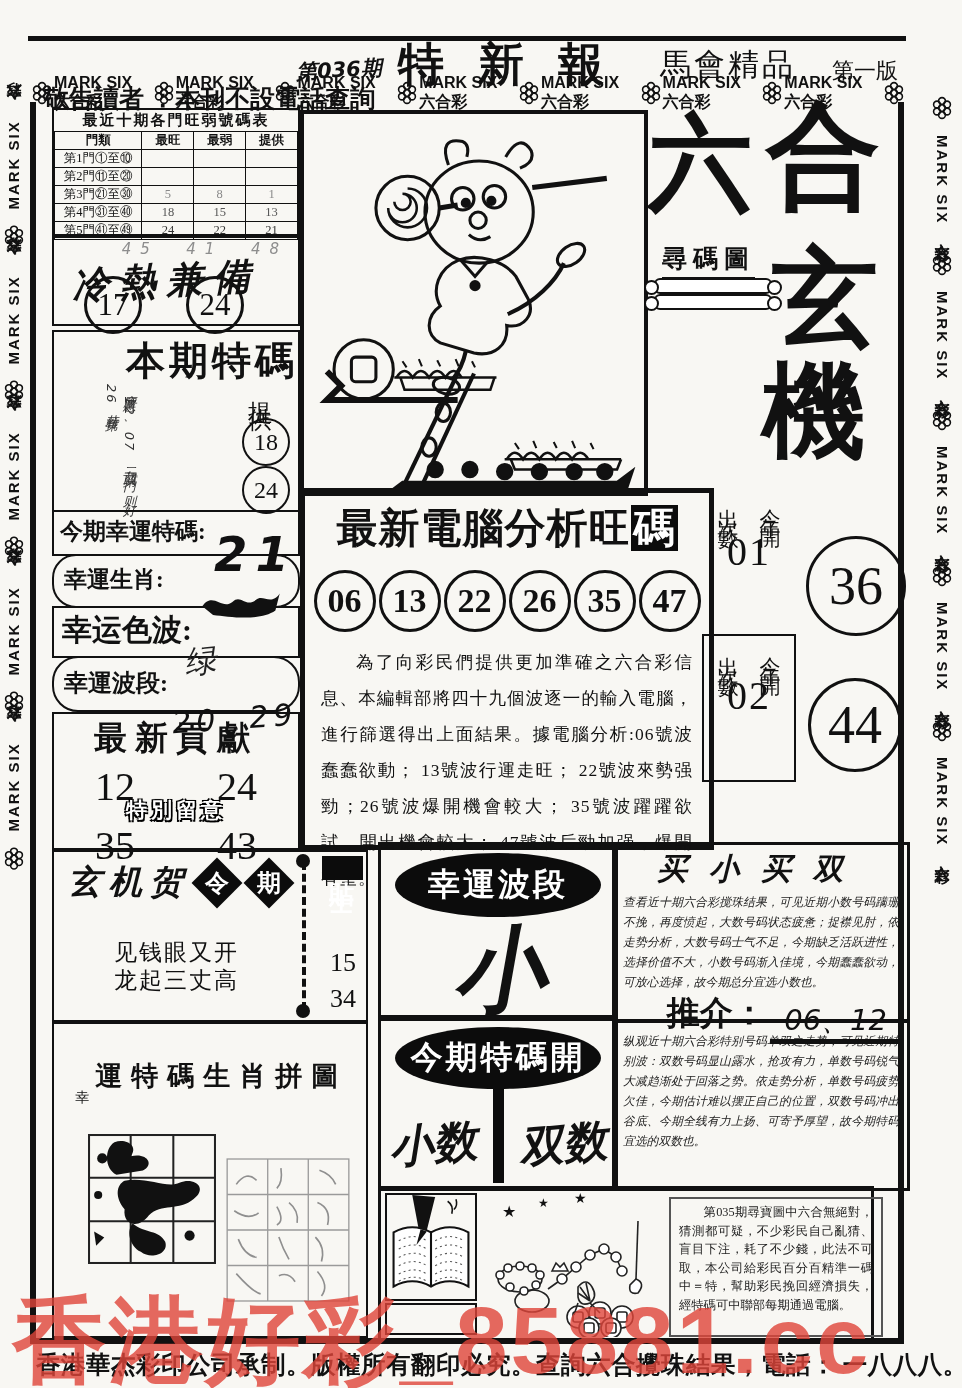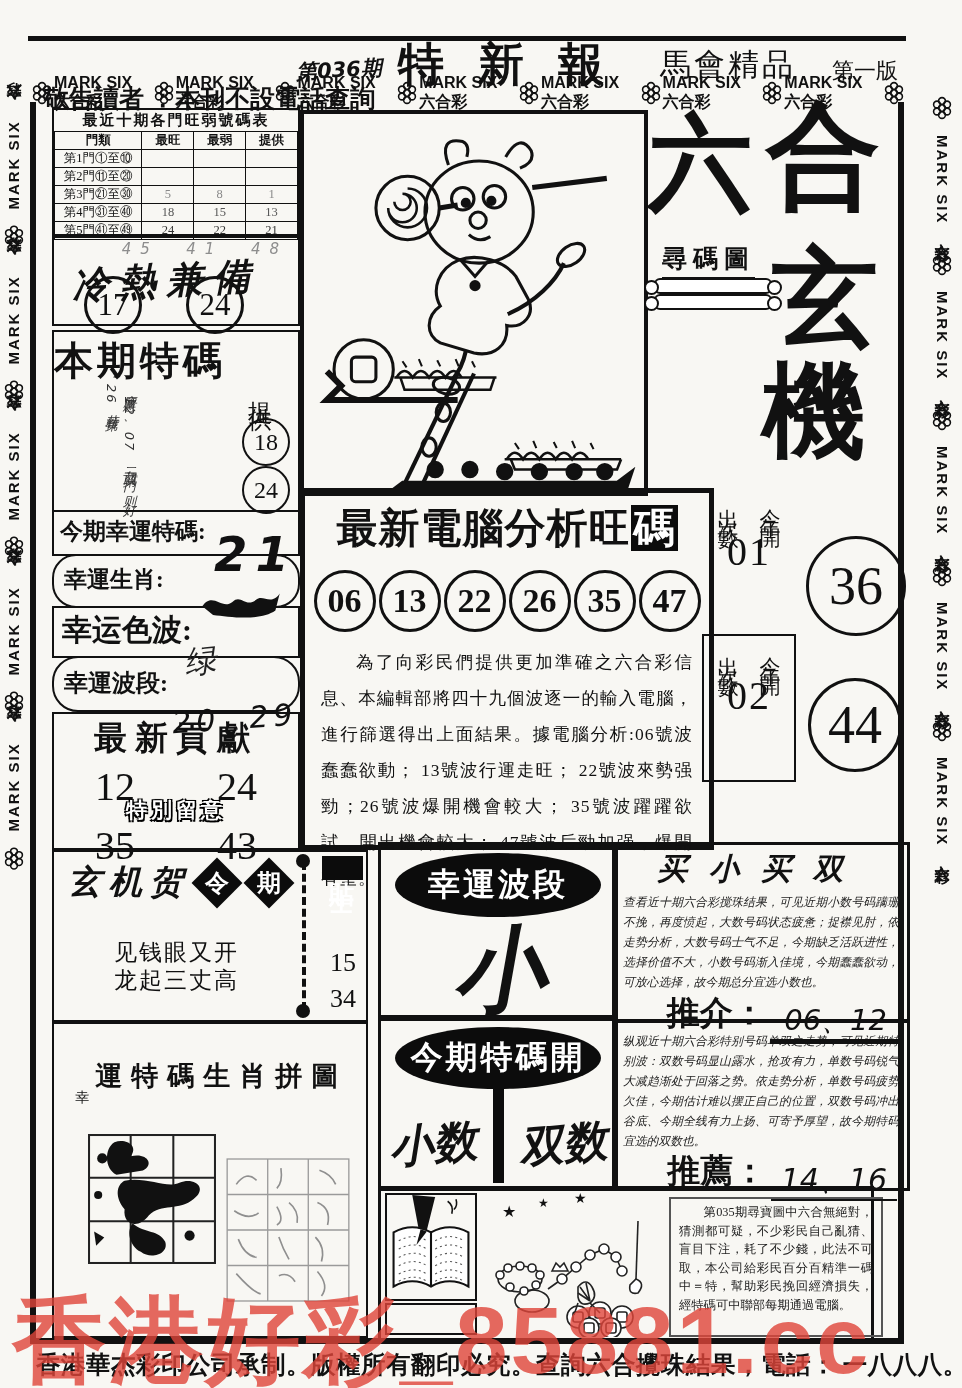--- a/index.html
+++ b/index.html
@@ -316,21 +316,21 @@
   <div class="serif hand" style="position:absolute;left:18px;top:18px;font-size:37px;font-weight:900;letter-spacing:10px;transform:rotate(-3deg);">冷熱兼備</div>
 </div>
 <div class="circle-num abs" style="left:84px;top:276px;width:52px;height:52px;font-size:31px;z-index:3;">
   <span>17</span>
 </div>
 <div class="circle-num abs" style="left:186px;top:276px;width:52px;height:52px;font-size:31px;z-index:3;">
   <span>24</span>
 </div>
 
 <div class="box" style="left:52px;top:330px;width:244px;height:178px;border-width:2.5px;">
-  <div class="serif" style="font-size:39px;font-weight:900;text-align:left;letter-spacing:4px;margin-top:2px;">本期特碼</div>
+  <div class="serif" style="font-size:39px;font-weight:900;text-align:right;letter-spacing:4px;margin-top:2px;">本期特碼</div>
   <div class="vtext serif" style="position:absolute;right:22px;top:50px;font-size:24px;letter-spacing:8px;">提供：</div>
   <div class="vtext hand" style="position:absolute;left:48px;top:52px;height:118px;font-size:13px;color:#333;letter-spacing:2px;">
     <span style="margin-left:12px;">应留意 12、07</span>
     <span style="margin-left:12px;">二门或第一门，则</span>
     <span style="margin-left:12px;">好26若转第</span>
   </div>
   <div class="circle-num" style="position:absolute;right:8px;top:86px;width:44px;height:44px;font-size:24px;border-width:2.5px;">
     <span>18</span>
   </div>
   <div class="circle-num" style="position:absolute;right:8px;top:134px;width:44px;height:44px;font-size:24px;border-width:2.5px;z-index:3;">
@@ -571,24 +571,20 @@
   <div style="height:170px;border-bottom:4px solid #111;position:relative;">
     <div class="hand serif" style="text-align:center;font-size:30px;font-weight:700;letter-spacing:22px;margin-top:4px;">买小买双</div>
     <div class="para hand" style="padding:2px 8px 0;font-size:11.8px;line-height:20px;color:#222;">查看近十期六合彩搅珠结果，可见近期小数号码蹒珊不挽，再度愤起，大数号码状态疲惫；捉襟见肘，依走势分析，大数号码士气不足，今期缺乏活跃进性，选择价值不大，小数号码渐入佳境，今期蠢蠢欲动，可放心选择，故今期总分宜选小数也。</div>
     <div style="position:absolute;right:6px;bottom:-22px;z-index:3;background:transparent;">
       <span class="serif" style="font-size:33px;font-weight:900;vertical-align:6px;">推介：</span>
       <span class="hand" style="font-size:29px;border-bottom:5px solid #111;padding:0 14px 2px;">06、12</span>
     </div>
   </div>
   <div style="position:relative;height:162px;">
     <div class="para hand" style="padding:8px 8px 0;font-size:11.8px;line-height:20px;color:#222;">纵观近十期六合彩特别号码单双之走势，可见近期特别波：双数号码显山露水，抢攻有力，单数号码锐气大减趋渐处于回落之势。依走势分析，单数号码疲势欠佳，今期估计难以摆正自己的位置，双数号码冲出谷底、今期全线有力上扬、可寄予厚望，故今期特码宜选的双数也。</div>
-    <div style="position:absolute;right:10px;bottom:-16px;z-index:3;">
-      <span class="serif" style="font-size:33px;font-weight:900;vertical-align:8px;">推薦：</span>
-      <span class="hand" style="font-size:30px;border-bottom:2px solid #111;padding:0 10px 2px;">14、16</span>
-    </div>
   </div>
 </div>
 
 <div class="box" style="left:378px;top:1186px;width:490px;height:152px;border-width:3px;">
   <div style="position:absolute;left:4px;top:4px;width:88px;height:104px;border:2px solid #111;">
     <svg viewBox="0 0 84 100" style="width:100%;height:100%;">
       <g stroke="#111" fill="none" stroke-width="2">
         <path d="M6,36 Q24,26 42,36 Q60,26 78,36 L78,88 Q60,78 42,88 Q24,78 6,88 Z" fill="#fff"></path>
         <line x1="42" y1="36" x2="42" y2="88"></line>
       </g>

